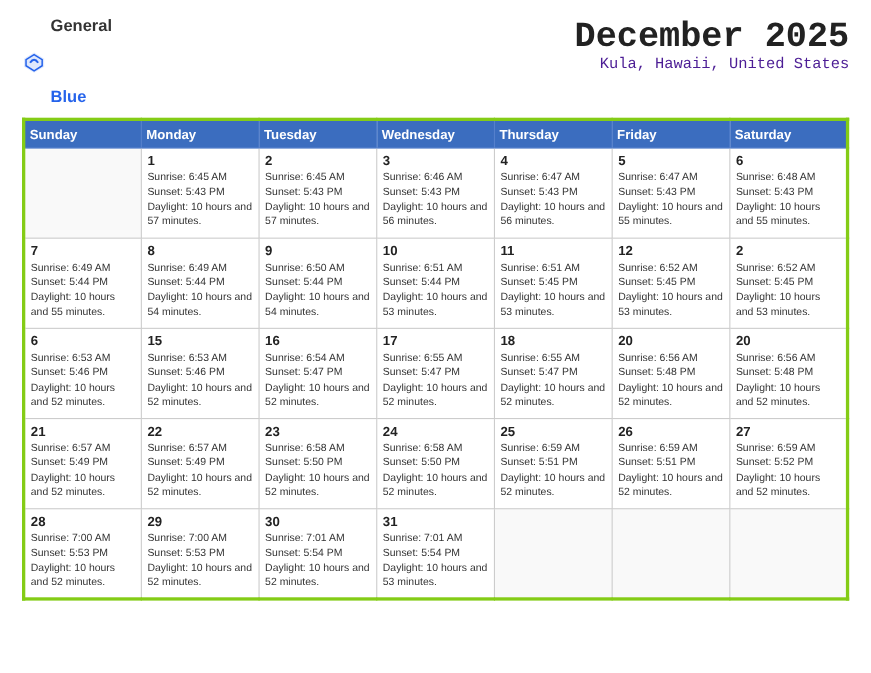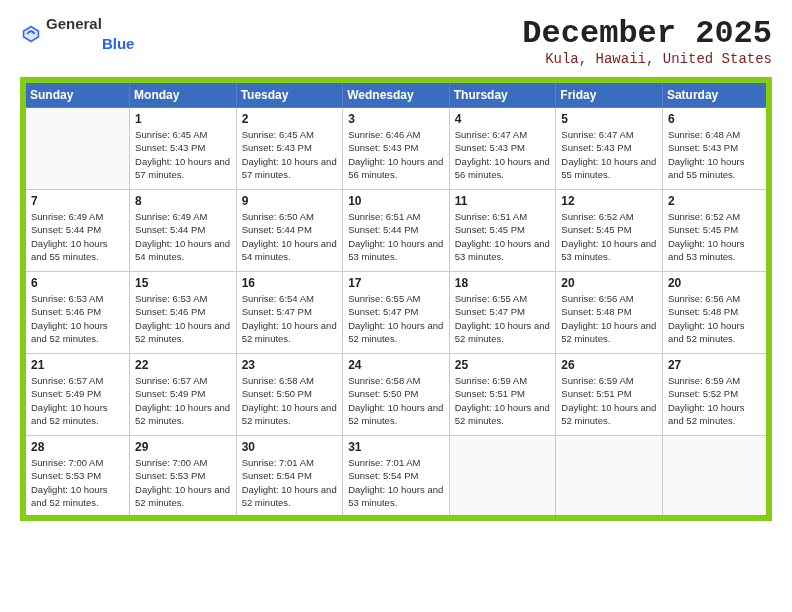--- a/index.html
+++ b/index.html
@@ -22,56 +22,56 @@
       align-items: flex-start;
       margin-bottom: 10px;
     }
     .logo {
       display: flex;
       align-items: center;
       gap: 4px;
     }
     .logo-text {
       display: flex;
-      flex-direction: row;
+      flex-direction: column;
       line-height: 1.1;
+      gap: 48px;
     }
     .logo-general {
       font-size: 15px;
       font-weight: bold;
       color: #333;
     }
     .logo-blue {
       font-size: 15px;
       font-weight: bold;
       color: #2563eb;
-      margin-top: 20px;
     }
     .logo-icon {
       width: 22px;
       height: 22px;
     }
     .title-block {
       text-align: right;
       font-family: Liberation Mono, monospace;
     }
     .month-title {
       font-size: 32px;
       font-weight: bold;
       color: #222;
       line-height: 1.1;
     }
     .subtitle {
       font-size: 14px;
-      color: #7f1d1d;
+      color: #4c1d95;
     }
     .calendar {
       width: 100%;
       border-collapse: collapse;
-      border: 6px solid #84cc16;
+      border: 3px solid #84cc16;
     }
     .calendar th {
       background: #3b6dbf;
       color: #fff;
       font-size: 12px;
       font-weight: bold;
       padding: 5px 4px;
       border: 1px solid #5580cc;
       text-align: left;
     }

